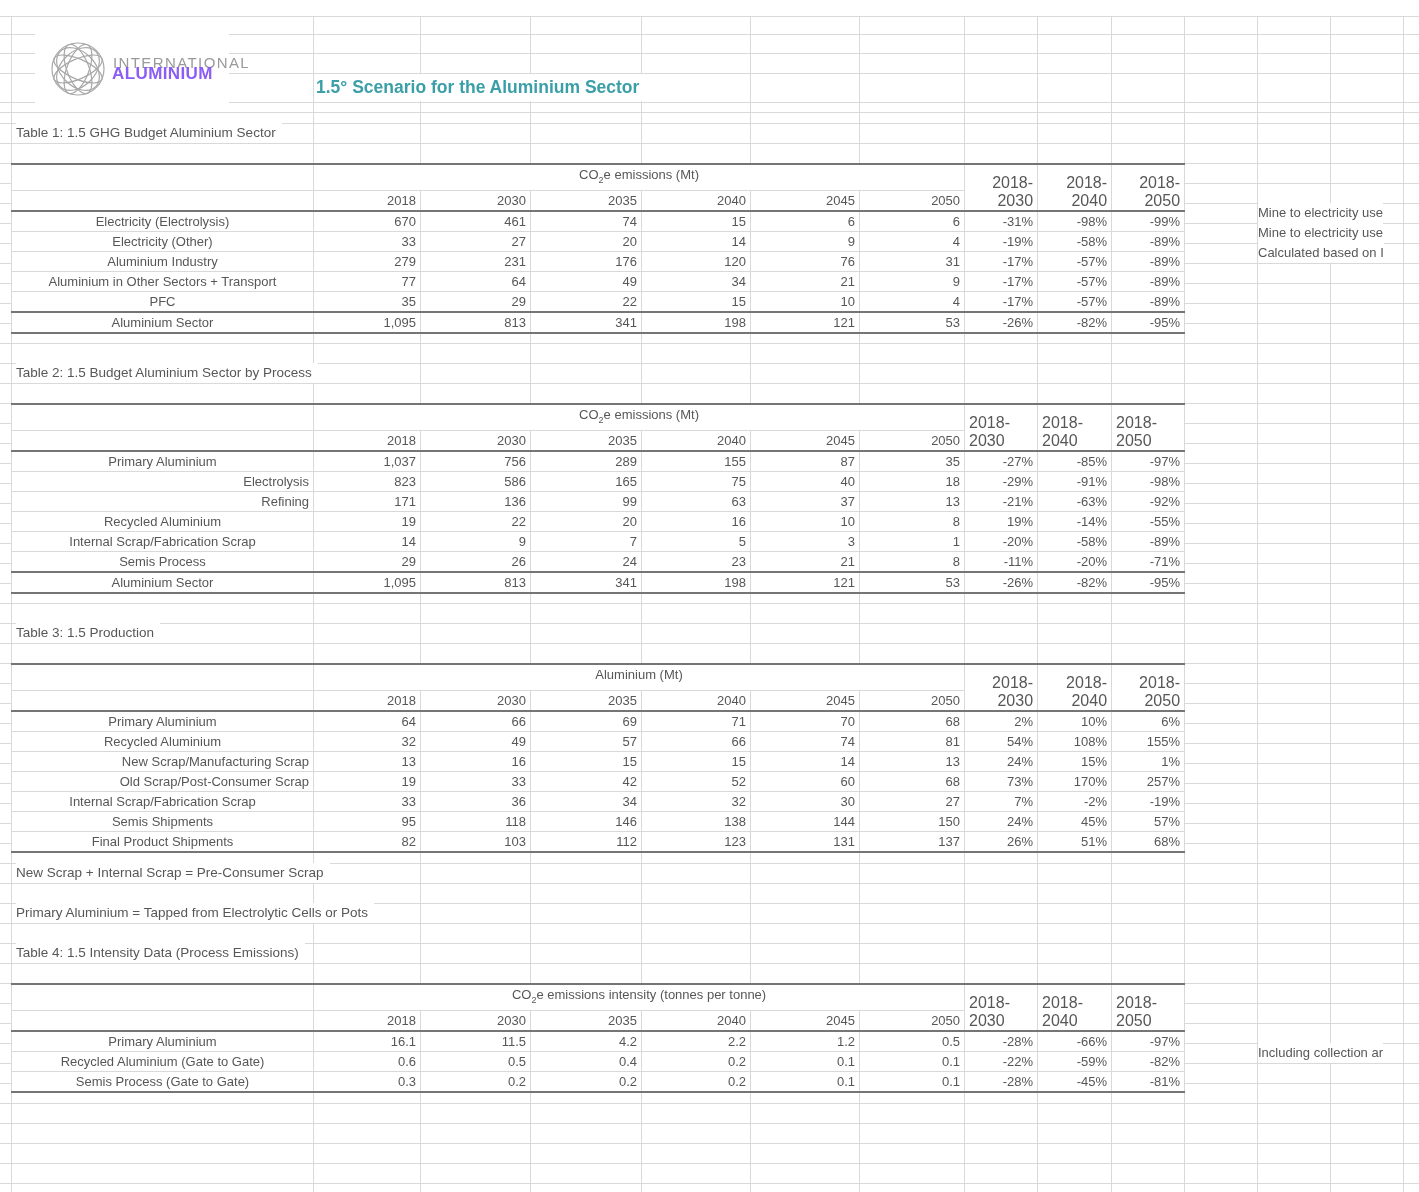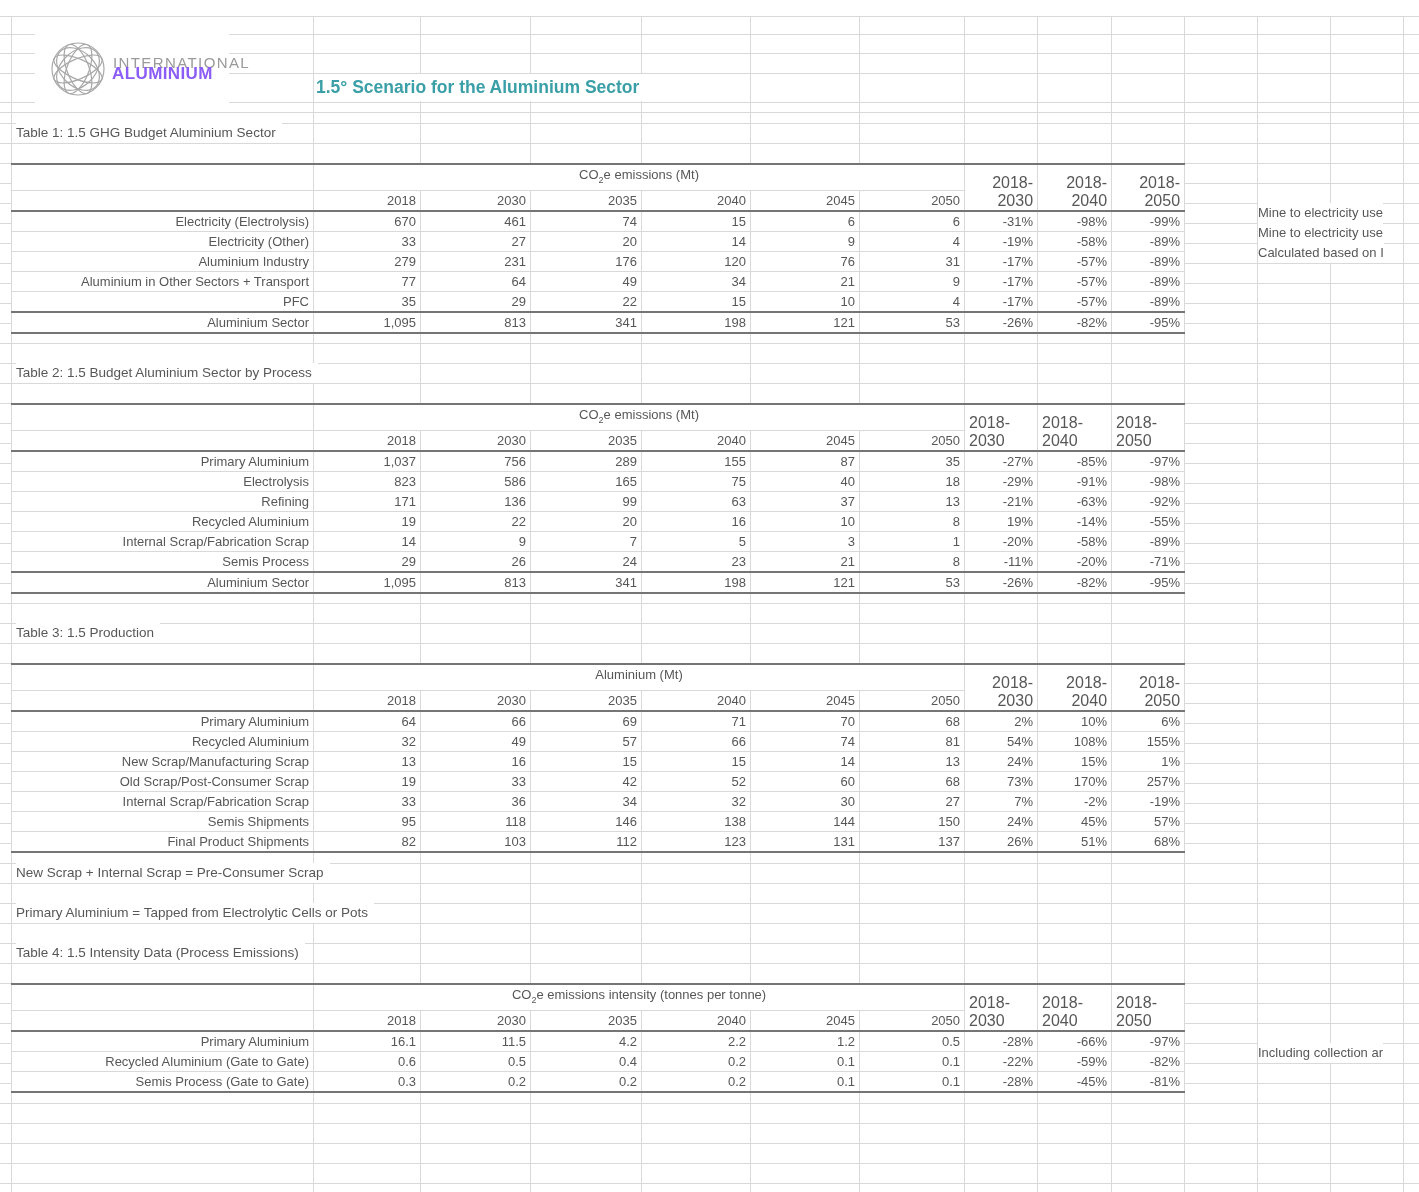--- a/index.html
+++ b/index.html
@@ -9,21 +9,21 @@
   .hline{position:absolute;height:1px;background:#d9d9d9;}
   .caption{position:absolute;left:16px;height:20px;line-height:20px;font-size:13.5px;color:#575757;background:#fff;white-space:nowrap;padding-right:6px;}
   .footnote{position:absolute;left:16px;height:20px;line-height:20px;font-size:13.5px;color:#575757;background:#fff;white-space:nowrap;padding-right:6px;}
   .title{position:absolute;left:316px;top:74px;height:27px;line-height:27px;font-size:17.5px;font-weight:bold;color:#3b9fa8;background:#fff;white-space:nowrap;padding-right:6px;text-align:center;}
   .logobox{position:absolute;left:35px;top:30px;width:194px;height:78px;background:#fff;}
   .logobox svg{position:absolute;left:12px;top:5px;}
   .logo-l1{position:absolute;left:78px;top:24px;font-size:15px;letter-spacing:1.4px;color:#9a9a9a;white-space:nowrap;}
   .logo-l2{position:absolute;left:77px;top:34px;font-size:17px;font-weight:bold;letter-spacing:.4px;color:#8b5cf6;white-space:nowrap;}
   table.sheet{position:absolute;border-collapse:collapse;table-layout:fixed;background:#fff;}
   table.sheet td{border:1px solid #d9d9d9;height:19px;line-height:19px;padding:0 4px;font-size:13px;color:#575757;white-space:nowrap;overflow:hidden;}
-  td.lbl{padding-left:5px;text-align:right;}
+  td.lbl{padding-left:5px;text-align:center;}
   td.lbl.r{text-align:right;}
   td.num,td.pct,td.year{text-align:right;}
   td.unit{text-align:center;}
   td.delta{vertical-align:bottom;}
   td.delta div{line-height:18px;font-size:16px;}
   td.delta.left{text-align:left;}
   td.delta.right{text-align:right;}
   .bt2{border-top:2px solid #757575 !important;}
   .bb2{border-bottom:2px solid #757575 !important;}
   sub.co2{font-size:9px;}

